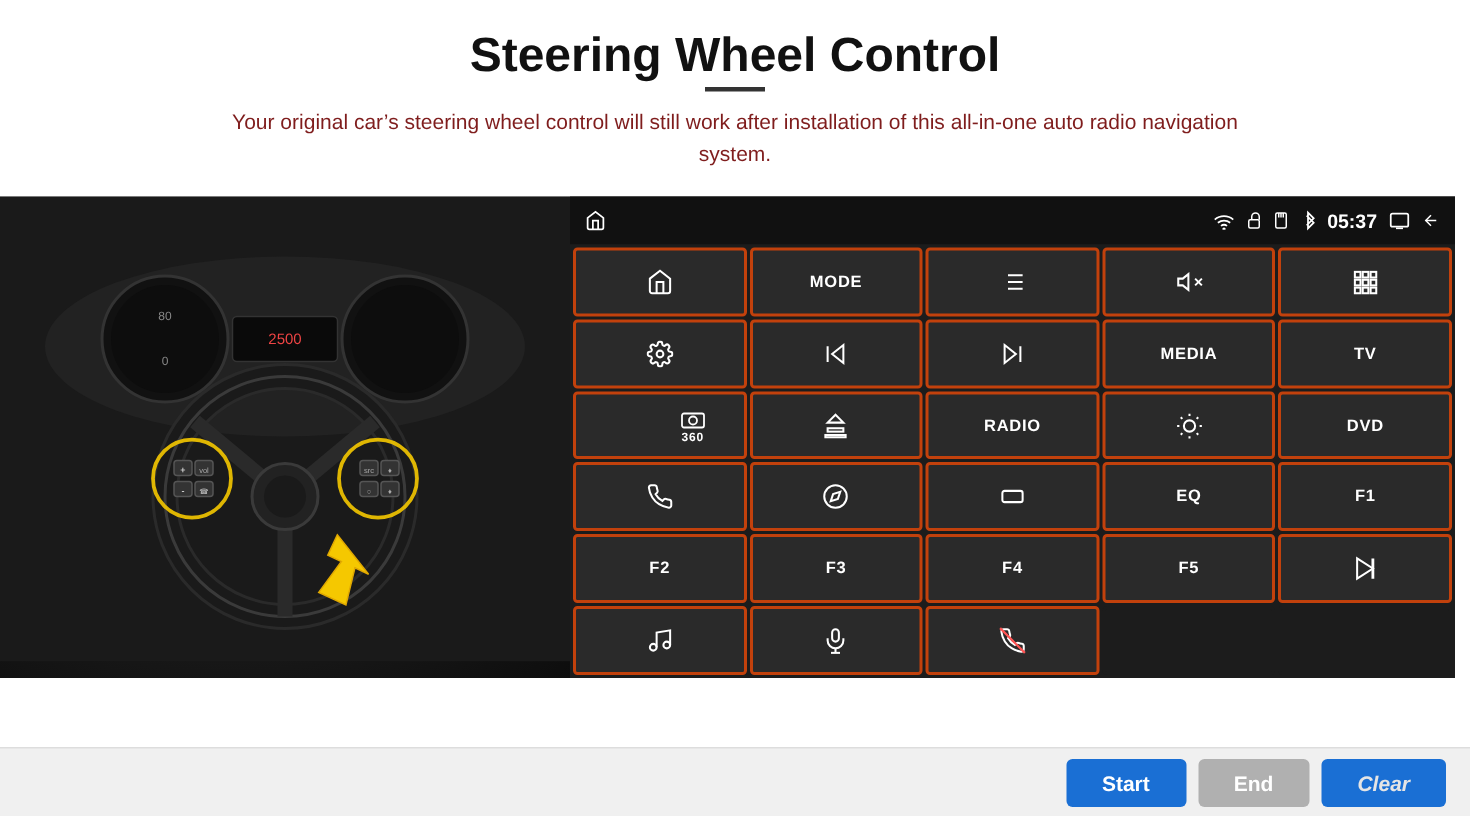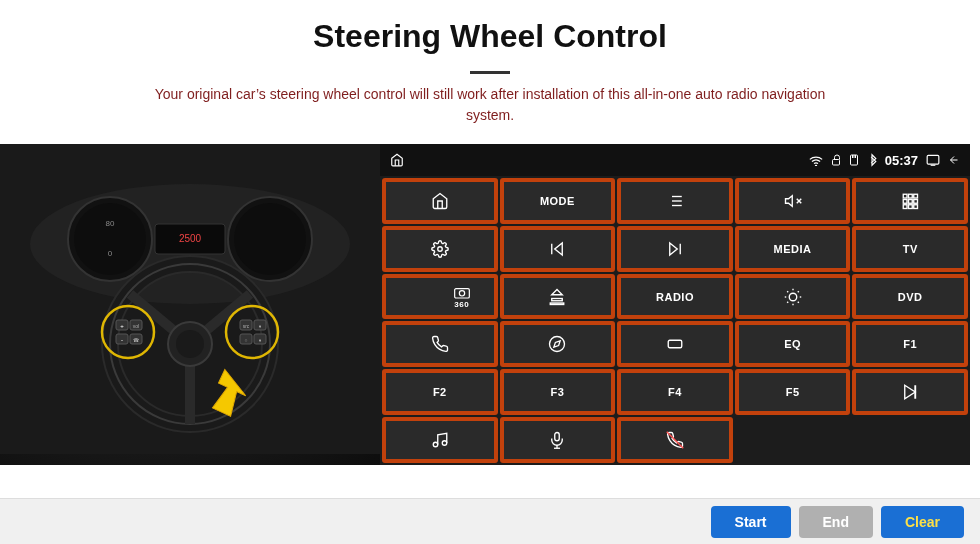--- a/index.html
+++ b/index.html
@@ -23,21 +23,21 @@
     .header-section {
       width: 100%;
       text-align: center;
       padding: 18px 60px 8px;
     }
 
     .main-title {
       font-size: 32px;
       font-weight: 900;
       color: #111;
-      margin-bottom: 16px;
+      margin-bottom: 3px;
     }
 
     .title-divider {
       width: 40px;
       height: 3px;
       background: #333;
       margin: 0 auto 10px;
     }
 
     .subtitle {
@@ -111,21 +111,21 @@
       display: grid;
       grid-template-columns: repeat(5, 1fr);
       grid-template-rows: repeat(6, 1fr);
       gap: 2px;
       padding: 2px;
       background: #1c1c1c;
     }
 
     .grid-btn {
       background: #2a2a2a;
-      border: 4px solid #c2410c;
+      border: 2px solid #c2410c;
       border-radius: 3px;
       display: flex;
       align-items: center;
       justify-content: center;
       color: #fff;
       font-size: 11px;
       font-weight: 600;
       cursor: pointer;
       transition: background 0.15s;
       letter-spacing: 0.5px;
@@ -171,21 +171,22 @@
       color: #fff;
     }
 
     .btn-end {
       background: #b0b0b0;
       color: #fff;
     }
 
     .btn-clear {
       background: #1a6fd4;
-      color: #fde047;
+      color: #e5e5e5;
+      font-style: italic;
     }
   </style>
 </head>
 <body>
 
 <div class="page-container">
 
   <div class="header-section">
     <h1 class="main-title">Steering Wheel Control</h1>
     <div class="title-divider"></div>

